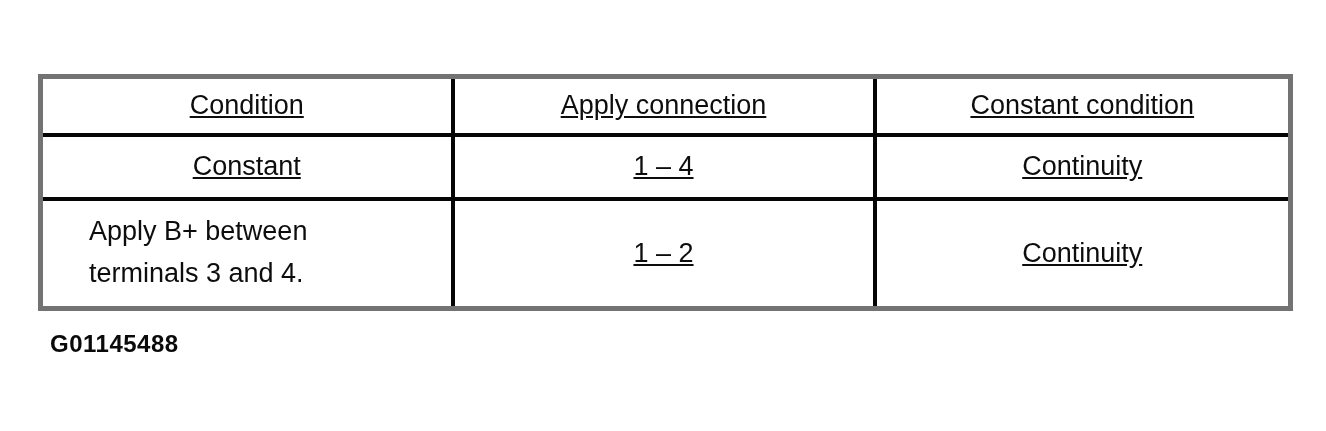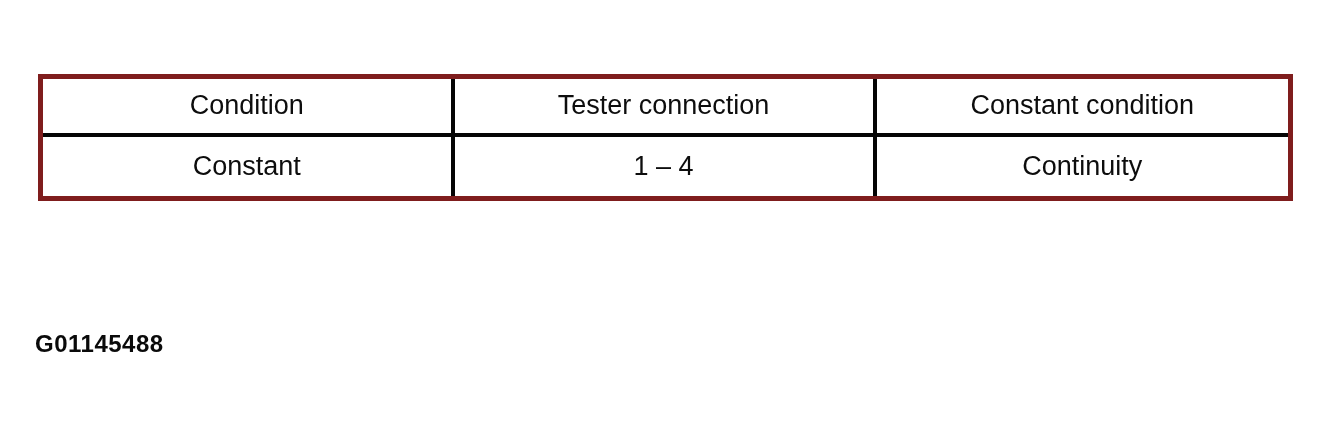--- a/index.html
+++ b/index.html
@@ -14,21 +14,22 @@
     font-family: "Liberation Sans", sans-serif;
     color: #0d0d0d;
     overflow: hidden;
   }
   .spec-table {
     position: absolute;
     left: 38px;
     top: 74px;
     border-collapse: collapse;
     table-layout: fixed;
-    border: 5px solid #7f1d1d;
+    border: 5px solid #737373;
+    text-decoration: underline;
   }
   .spec-table th,
   .spec-table td {
     border: 4px solid #050505;
     font-size: 27px;
     font-weight: normal;
     text-align: center;
     vertical-align: middle;
     padding: 0;
     background: #ffffff;
@@ -45,46 +46,53 @@
     padding-left: 46px;
   }
   .wrap-block {
     display: inline-block;
     max-width: 245px;
     text-align: left;
     line-height: 1.55;
   }
   .figure-label {
     position: absolute;
-    left: 35px;
+    left: 50px;
     top: 330px;
     font-size: 24px;
     font-weight: bold;
     letter-spacing: 0.5px;
     color: #0a0a0a;
   }
 </style>
 </head>
 <body>
 
 <table class="spec-table">
   <colgroup>
     <col class="col-condition">
     <col class="col-tester">
     <col class="col-specified">
   </colgroup>
   <thead>
     <tr class="row-header">
       <th>Condition</th>
-      <th>Tester connection</th>
+      <th>Apply connection</th>
       <th>Constant condition</th>
     </tr>
   </thead>
   <tbody>
     <tr class="row-data-1">
       <td>Constant</td>
       <td>1 – 4</td>
       <td>Continuity</td>
     </tr>
+    <tr class="row-data-2">
+      <td class="cell-left">
+        <span class="wrap-block">Apply B+ between terminals 3 and 4.</span>
+      </td>
+      <td>1 – 2</td>
+      <td>Continuity</td>
+    </tr>
   </tbody>
 </table>
 
 <div class="figure-label">G01145488</div>
 
 </body></html>

